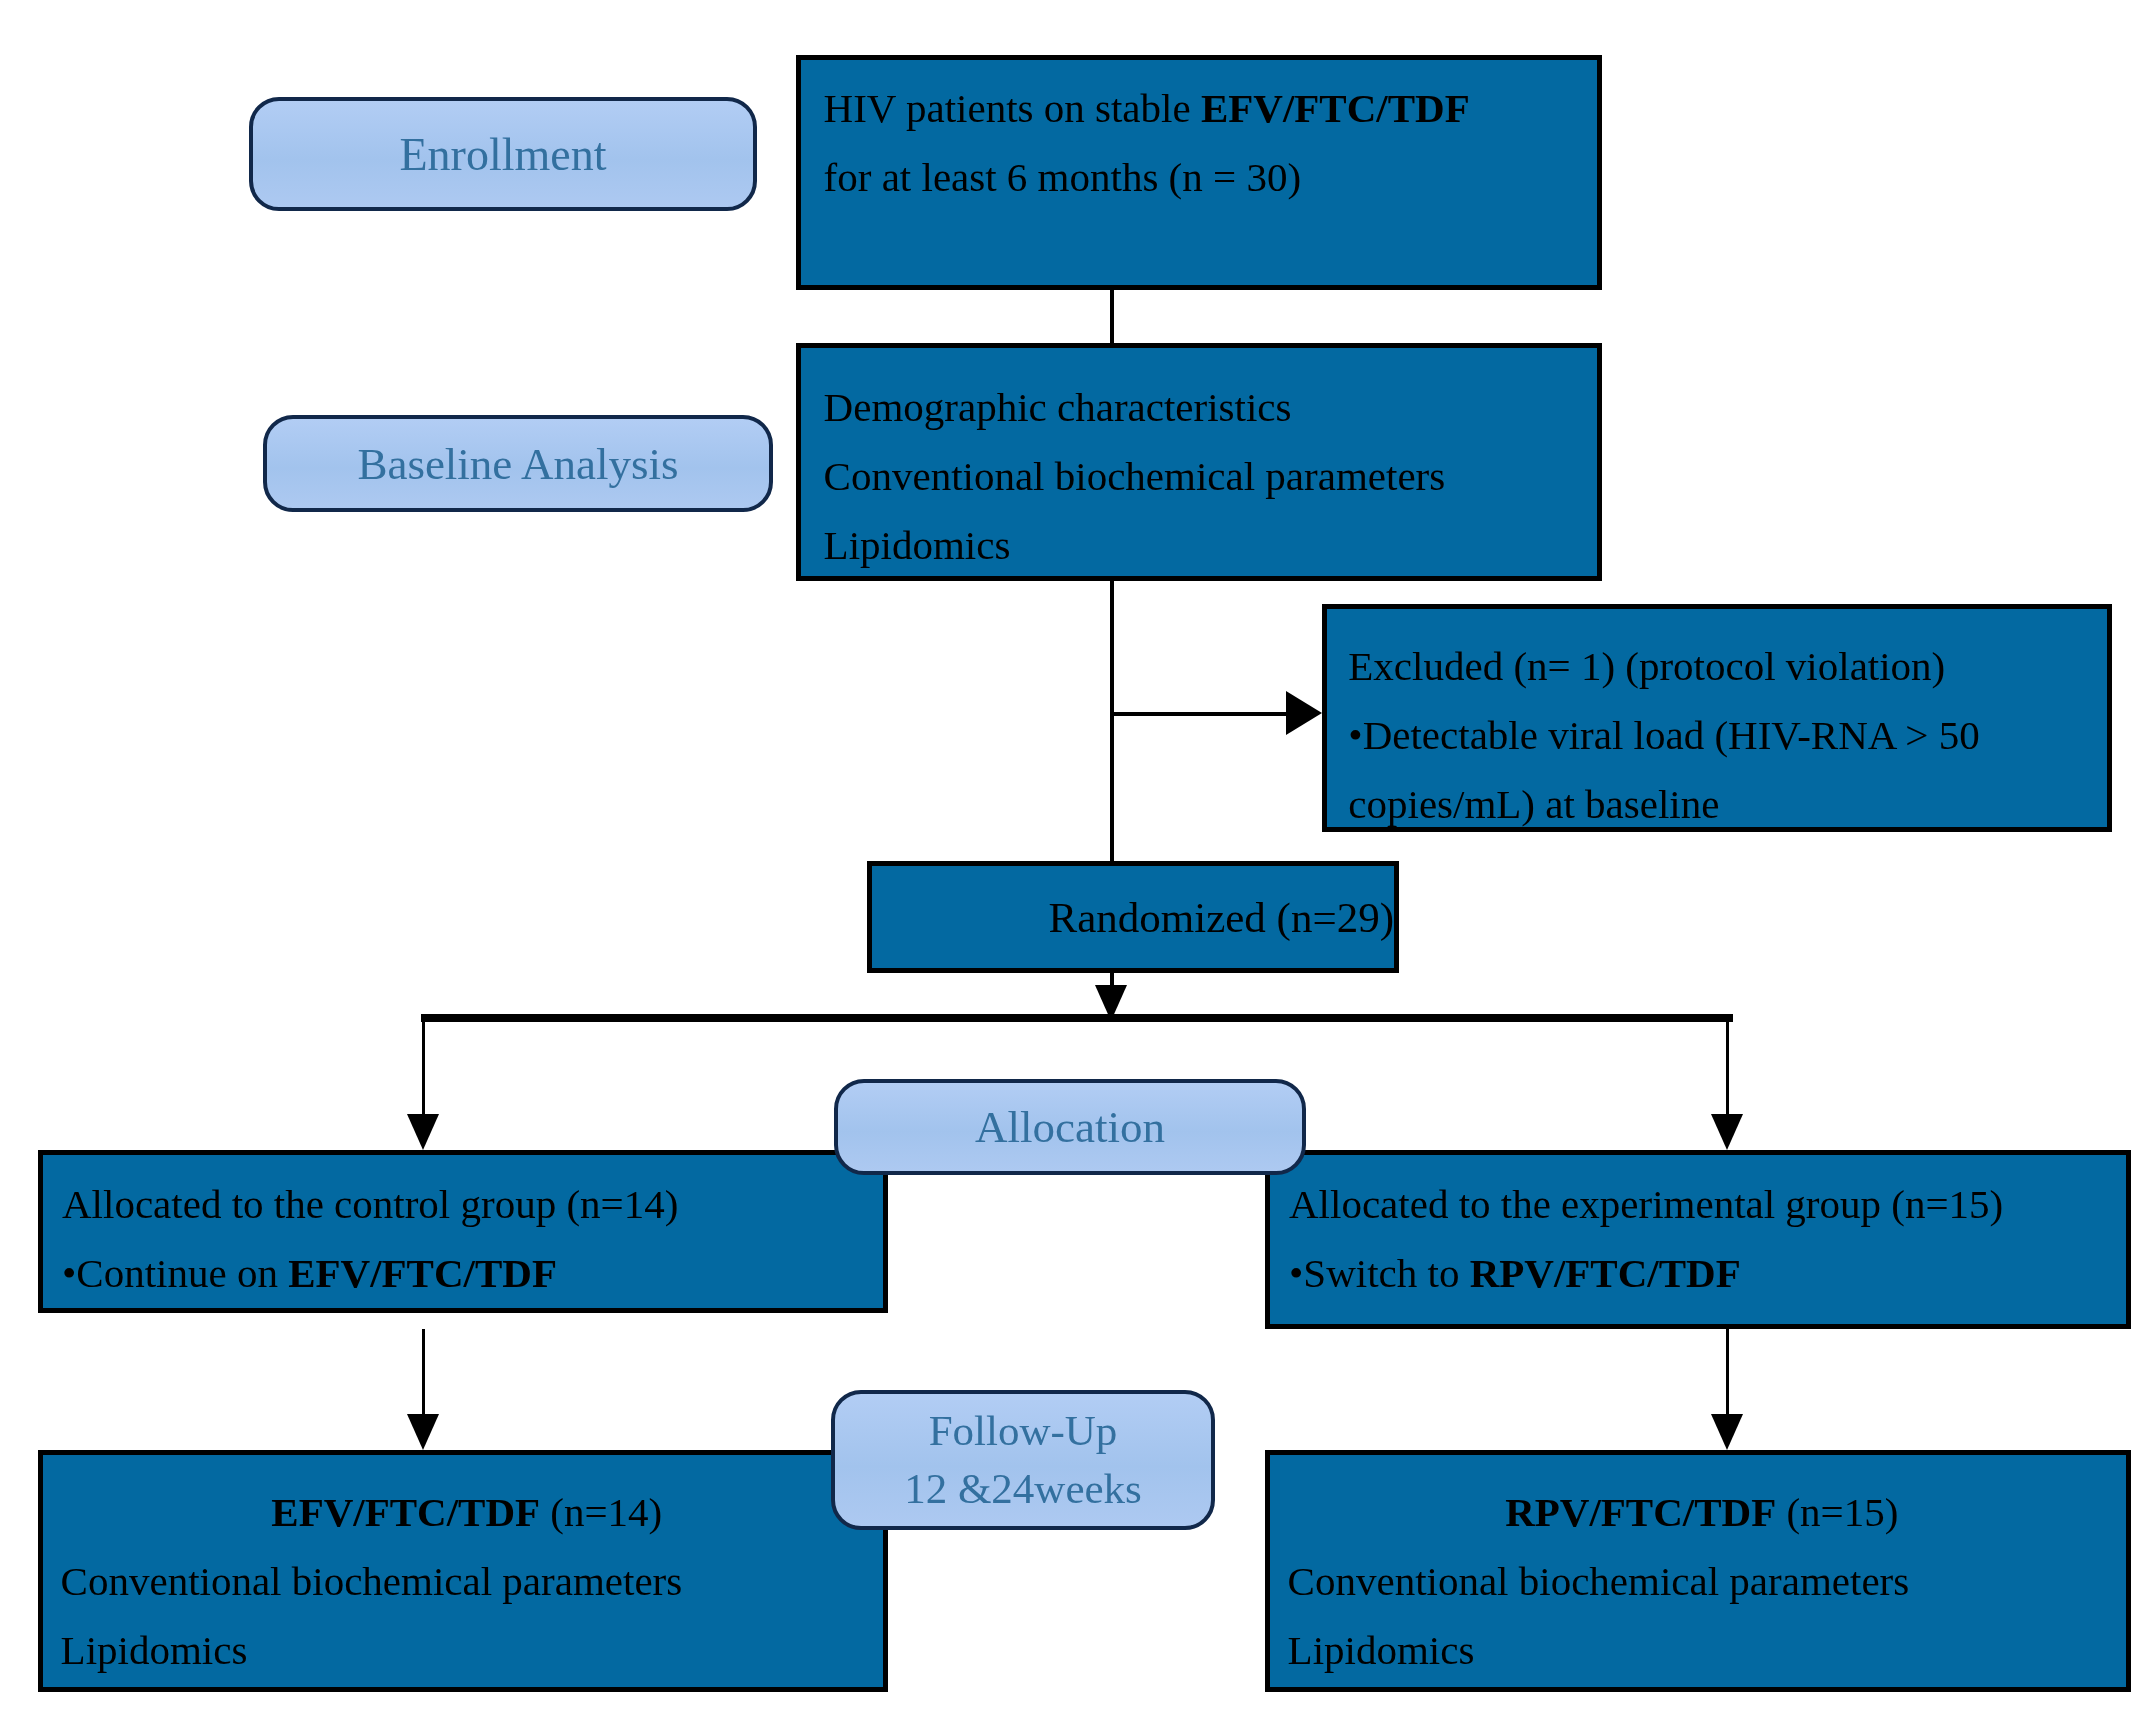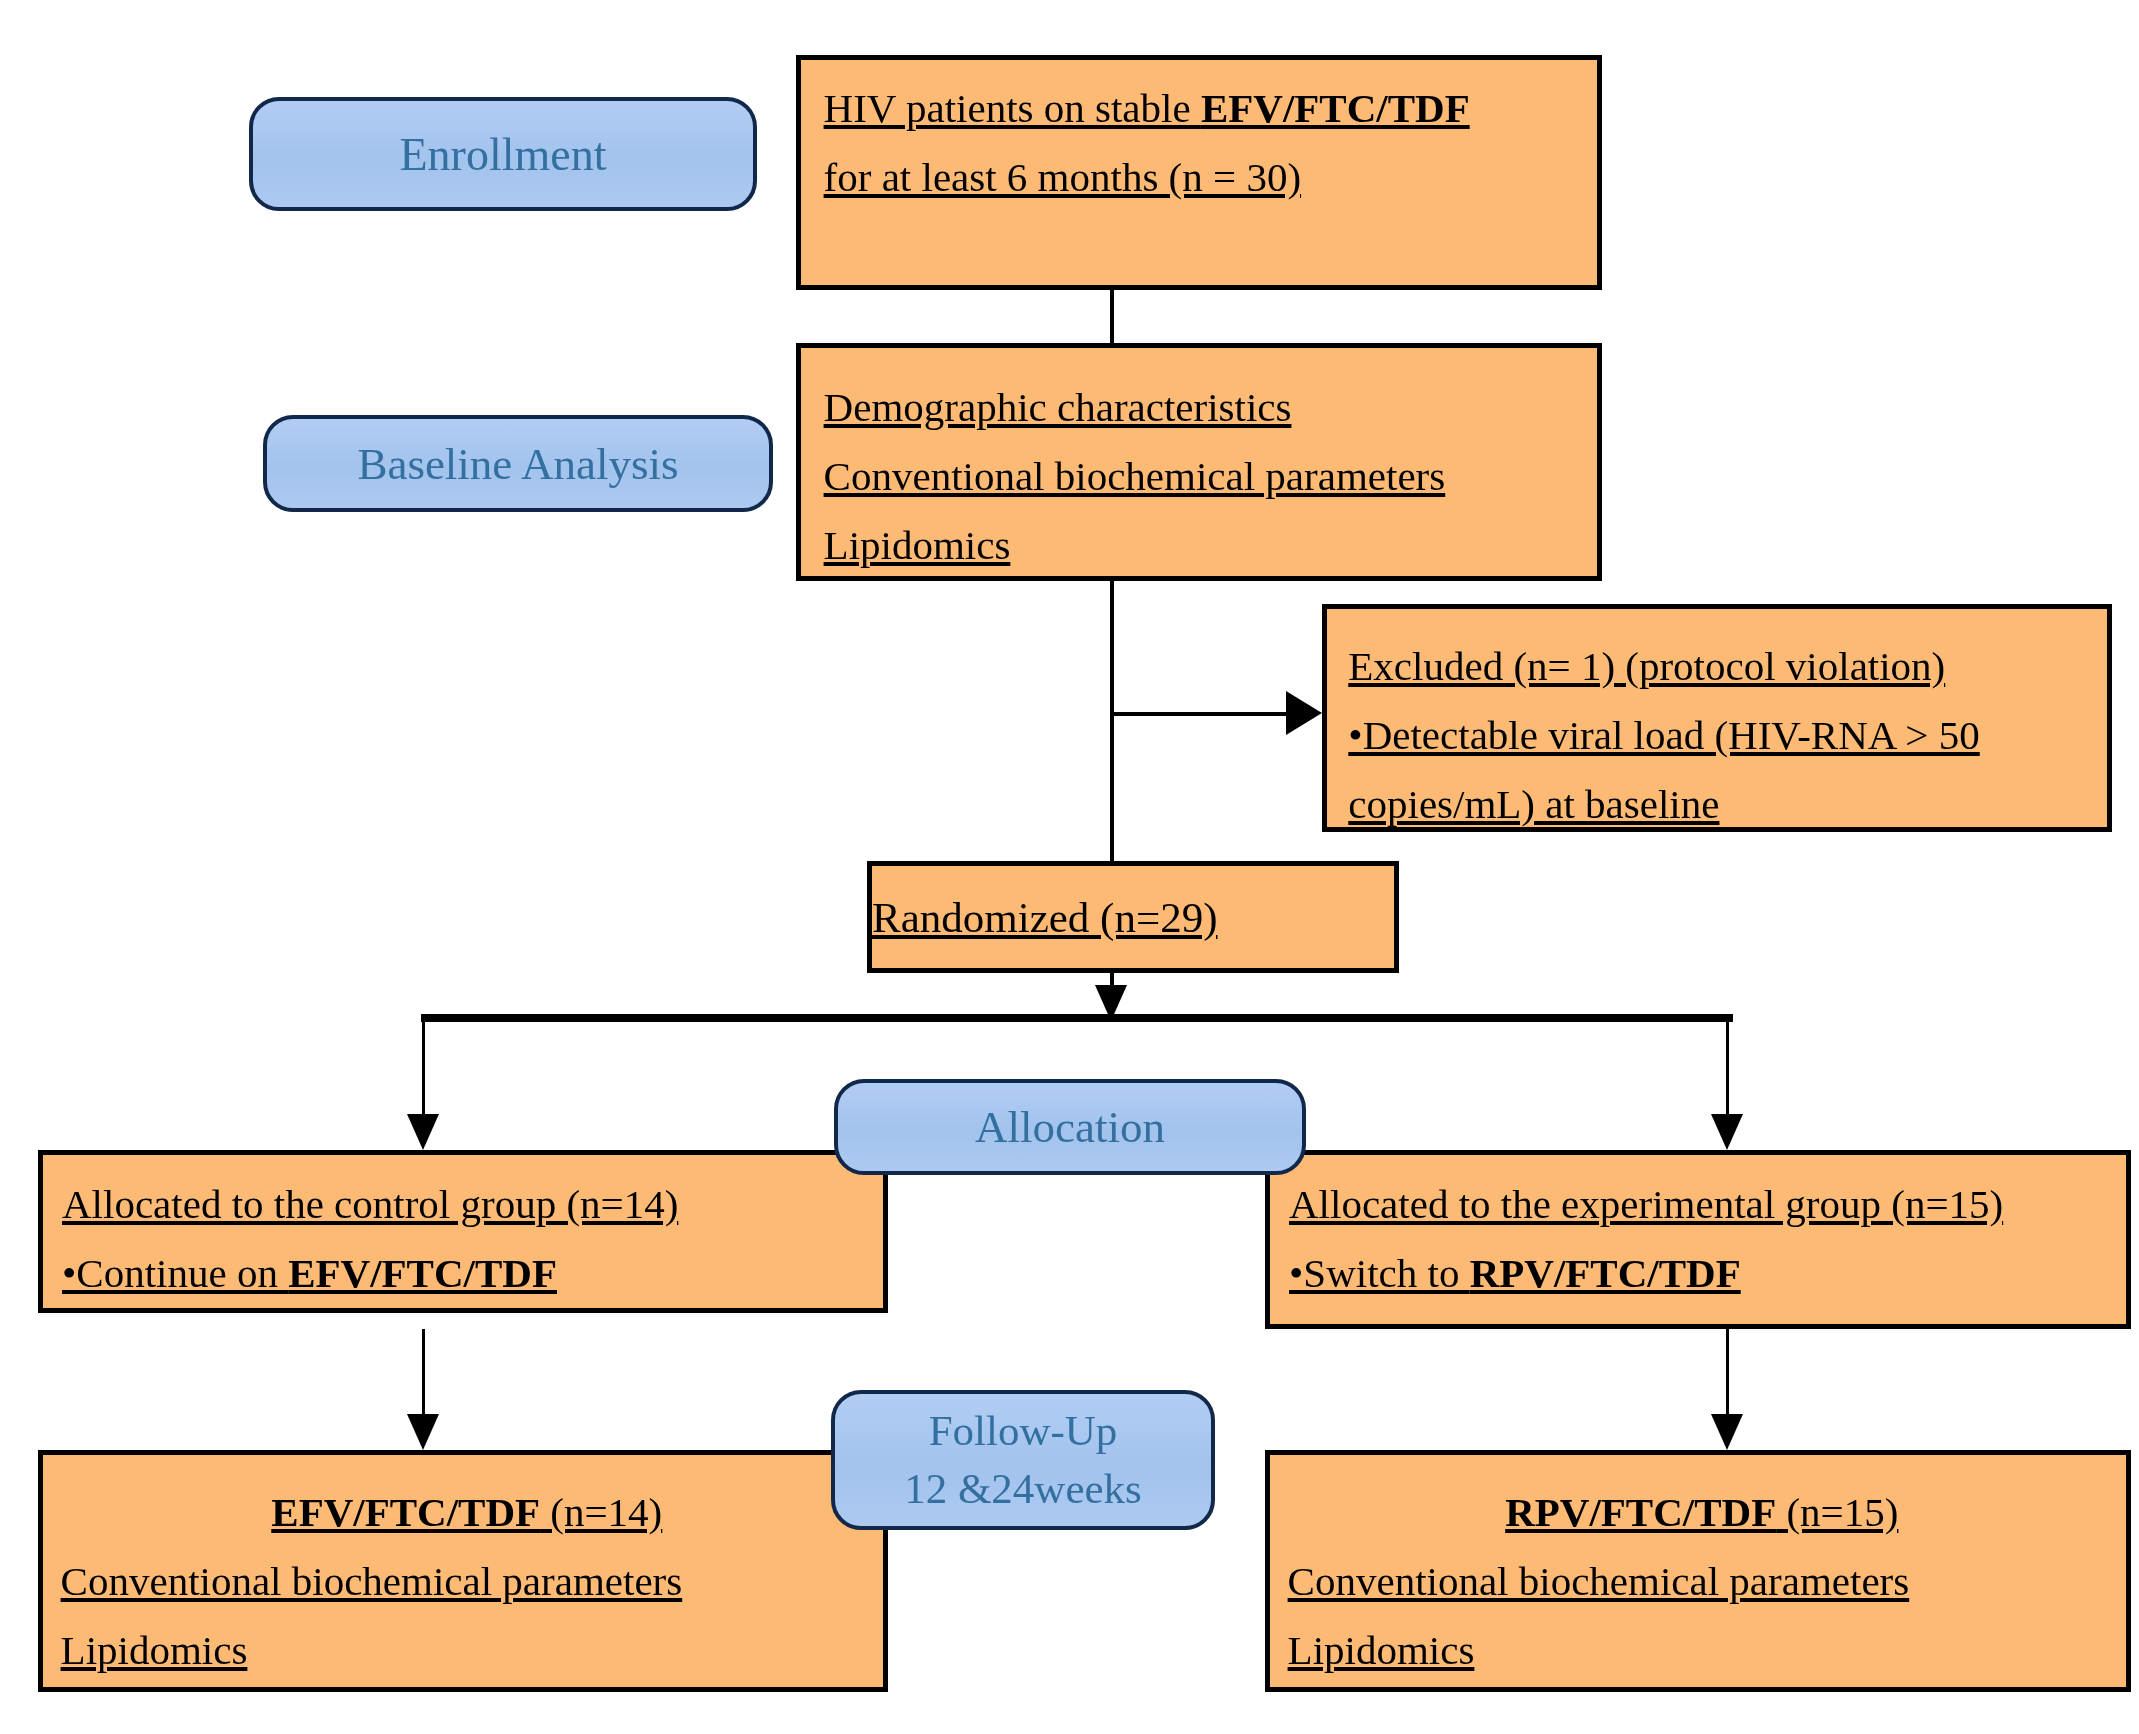--- a/index.html
+++ b/index.html
@@ -1,22 +1,22 @@
 <!DOCTYPE html>
 <html style="font-size:10px"><head>
 <meta charset="utf-8">
 <style>
   html,body{margin:0;padding:0;background:#ffffff;}
   body{width:2140px;height:1734px;position:relative;
        font-family:"Liberation Serif","DejaVu Serif",serif;color:#000;}
   #diagram{position:absolute;left:0;top:0;width:2140px;height:1734px;background:#ffffff;overflow:hidden;}
 
   
-  .wbox{position:absolute;background:#fdba74;border:5.6px solid #000;box-sizing:border-box;
-        font-size:41px;line-height:69px;z-index:2;text-decoration:underline;}
+  .wbox{position:absolute;background:#0369a1;border:5.6px solid #000;box-sizing:border-box;
+        font-size:41px;line-height:69px;z-index:2;}
   .wbox .ln{white-space:nowrap;}
   .b{font-weight:bold;}
 
   
   .stage{position:absolute;z-index:5;box-sizing:border-box;
          border:4.4px solid #11284a;border-radius:30px;
          background:linear-gradient(180deg,#b2cdf4 0%,#a2c3ed 55%,#adc9f1 100%);
          color:#33709f;font-weight:normal;display:flex;align-items:center;justify-content:center;
          flex-direction:column;text-align:center;}
 
@@ -32,21 +32,21 @@
   
   #stage-enrollment{left:249px;top:97px;width:508px;height:114px;font-size:46px;}
   #stage-baseline{left:263px;top:415px;width:510px;height:97px;font-size:45px;}
   #stage-allocation{left:834px;top:1079px;width:472px;height:96px;font-size:45px;}
   #stage-followup{left:831px;top:1390px;width:384px;height:140px;font-size:43px;line-height:58px;}
 
   #box-eligibility{left:796px;top:55px;width:806px;height:235px;padding:14px 12.5px 0 22.6px;}
   #box-baseline{left:796px;top:343px;width:806px;height:238px;padding:25px 12.5px 0 22.6px;}
   #box-excluded{left:1322px;top:604px;width:790px;height:228px;padding:22.6px 15px 0 21.3px;}
   #box-randomized{left:867px;top:861px;width:532px;height:112px;display:flex;
-                  align-items:center;justify-content:flex-start;font-size:43px;}
+                  align-items:center;justify-content:flex-end;font-size:43px;}
   #box-control{left:38px;top:1150px;width:850px;height:163px;padding:15px 10px 0 19px;}
   #box-experimental{left:1265px;top:1150px;width:866px;height:179px;padding:15px 24px 0 19px;}
   #box-control-fu{left:38px;top:1450px;width:850px;height:242px;padding:22.6px 10px 0 17.6px;}
   #box-exp-fu{left:1265px;top:1450px;width:866px;height:242px;padding:22.6px 10px 0 17.6px;}
   .ln-center{text-align:center;}
 
   #conn-top{left:1110px;top:290px;width:3.8px;height:55px;}
   #conn-mid{left:1110px;top:578px;width:3.8px;height:292px;}
   #conn-branch{left:1112px;top:712px;width:179px;height:3.8px;}
   #arrow-excluded{left:1286px;top:691px;}

